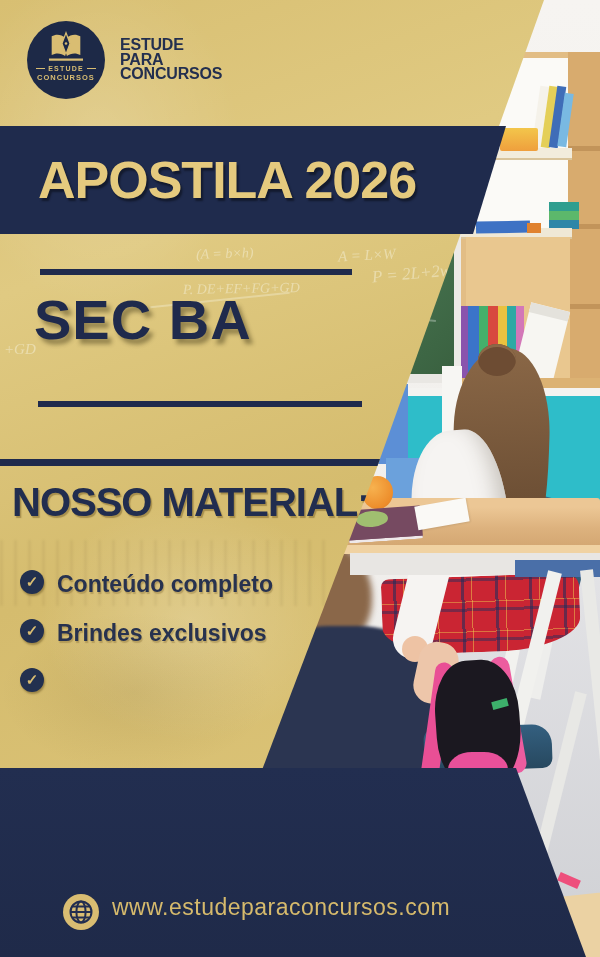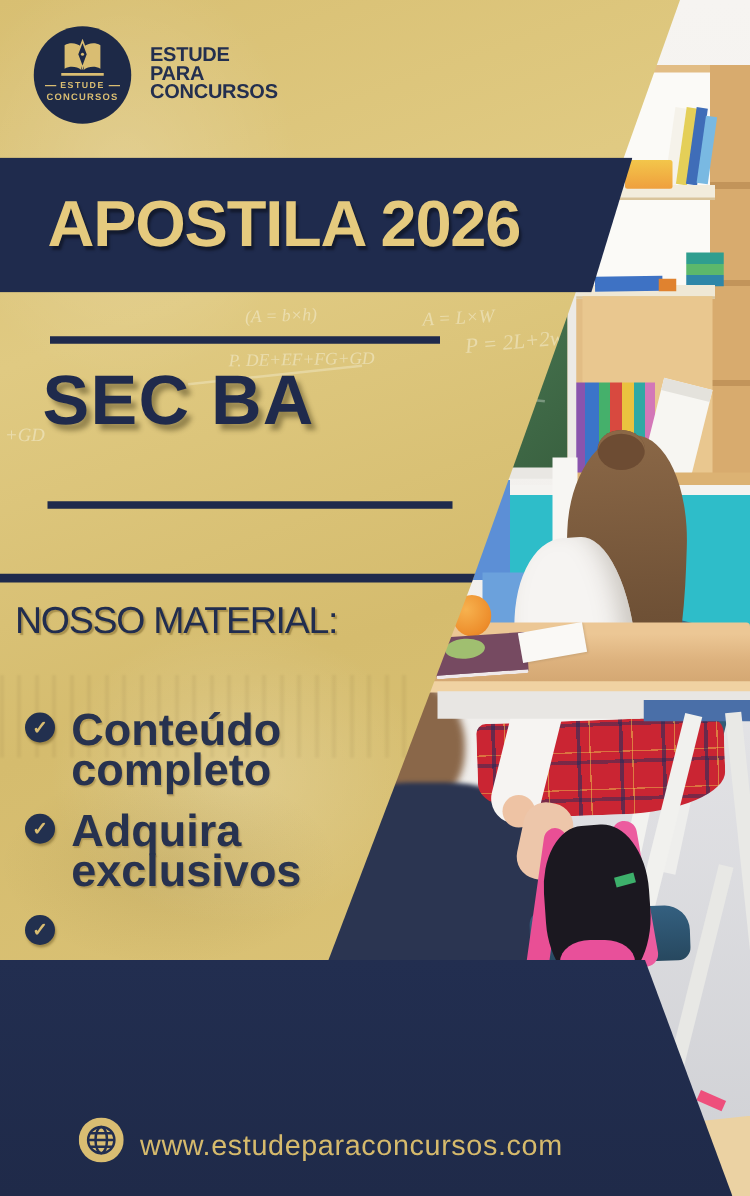--- a/index.html
+++ b/index.html
@@ -102,28 +102,28 @@
   .scr3{left:196px;top:246px;font-size:14px;transform:rotate(-2deg);}
   .scr4{left:183px;top:281px;font-size:14px;transform:rotate(-1deg);}
   .scr5{left:4px;top:341px;font-size:15px;}
   .scr-line{left:150px;top:299px;width:140px;height:0;border-top:2px solid rgba(252,252,242,.3);transform:rotate(-6deg);}
 
   .sec-line-top{left:40px;top:269px;width:312px;height:6px;background:#1f2a4c;}
   .sec-line-bottom{left:38px;top:401px;width:324px;height:6px;background:#1f2a4c;}
   .sec-title{left:34px;top:292px;font-size:56px;line-height:1;font-weight:800;letter-spacing:1px;color:#1f2a4c;
     text-shadow:4px 5px 4px rgba(60,50,20,.45);white-space:nowrap;}
   .divider{left:0;top:459px;width:600px;height:7px;background:#1f2a4c;}
-  .nosso{left:12px;top:480px;font-size:30px;font-weight:400;letter-spacing:-1px;color:#212d4f;
+  .nosso{left:12px;top:480px;font-size:40px;font-weight:700;letter-spacing:-1px;color:#212d4f;
     text-shadow:1.5px 2px 1px rgba(120,95,40,.5);white-space:nowrap;}
   .checklist{left:20px;top:568px;width:330px;}
   .check-row{display:flex;align-items:flex-start;margin-bottom:17px;}
   .chk{flex:0 0 auto;width:24px;height:24px;margin-top:2px;border-radius:50%;background:#22304f;color:#d9bd72;
     font-size:15px;font-weight:bold;display:flex;align-items:center;justify-content:center;
     box-shadow:1px 2px 2px rgba(90,70,25,.45);}
-  .chk-label{padding-left:13px;font-size:36px;line-height:32px;font-weight:700;color:#27324f;max-width:250px;
+  .chk-label{padding-left:13px;font-size:23px;line-height:32px;font-weight:700;color:#27324f;max-width:250px;
     text-shadow:1px 1.5px 1px rgba(120,95,40,.35);}
 
   
   .apostila-band{left:0;top:126px;width:506px;height:108px;background:#1f2b4d;
     clip-path:polygon(0 0,100% 0,473px 100%,0 100%);display:flex;align-items:center;}
   .apostila-text{padding-left:38px;font-size:52px;font-weight:800;letter-spacing:-1px;color:#e5ca7e;
     text-shadow:2px 3px 2px rgba(0,0,0,.4);white-space:nowrap;}
 
   
   .logo-circle{left:27px;top:21px;width:78px;height:78px;border-radius:50%;background:#1d2947;
@@ -135,21 +135,21 @@
   .wordmark{left:120px;top:38px;color:#232f4f;font-size:16px;font-weight:800;line-height:14.5px;letter-spacing:-.2px;}
 
   
   .bottom-navy{left:0;top:768px;width:600px;height:189px;
     background:linear-gradient(180deg,#222e50,#1f2a49);
     clip-path:polygon(0 0,516px 0,586px 189px,0 189px);}
   .pill{left:157px;top:59px;width:216px;height:54px;border-radius:27px;
     background:linear-gradient(180deg,#e7cb80,#ddbf6e);display:flex;align-items:center;justify-content:center;
     cursor:pointer;}
   .pill-text{font-size:32px;font-weight:700;letter-spacing:.5px;color:#293253;text-shadow:1px 1.5px 1px rgba(90,70,25,.4);}
-  .site-row{left:63px;top:126px;display:flex;align-items:flex-end;cursor:pointer;}
+  .site-row{left:63px;top:126px;display:flex;align-items:flex-start;cursor:pointer;}
   .site-text{margin-left:13px;font-size:23px;color:#d6ba6c;letter-spacing:.5px;}
 </style>
 </head>
 <body>
 
 <div class="poster">
 
   <div class="photo">
     <div class="ab floor"></div>
     <div class="ab beige-patch"></div>
@@ -241,21 +241,21 @@
     <div class="ab divider"></div>
     <div class="ab nosso">NOSSO MATERIAL:</div>
 
     <div class="ab checklist">
       <div class="check-row">
         <span class="chk">✓</span>
         <span class="chk-label">Conteúdo completo</span>
       </div>
       <div class="check-row">
         <span class="chk">✓</span>
-        <span class="chk-label">Adquira exclusivos</span>
+        <span class="chk-label">Brindes exclusivos</span>
       </div>
       <div class="check-row">
         <span class="chk">✓</span>
       </div>
     </div>
   </div>
 
   <div class="ab apostila-band">
     <div class="apostila-text">APOSTILA 2026</div>
   </div>

